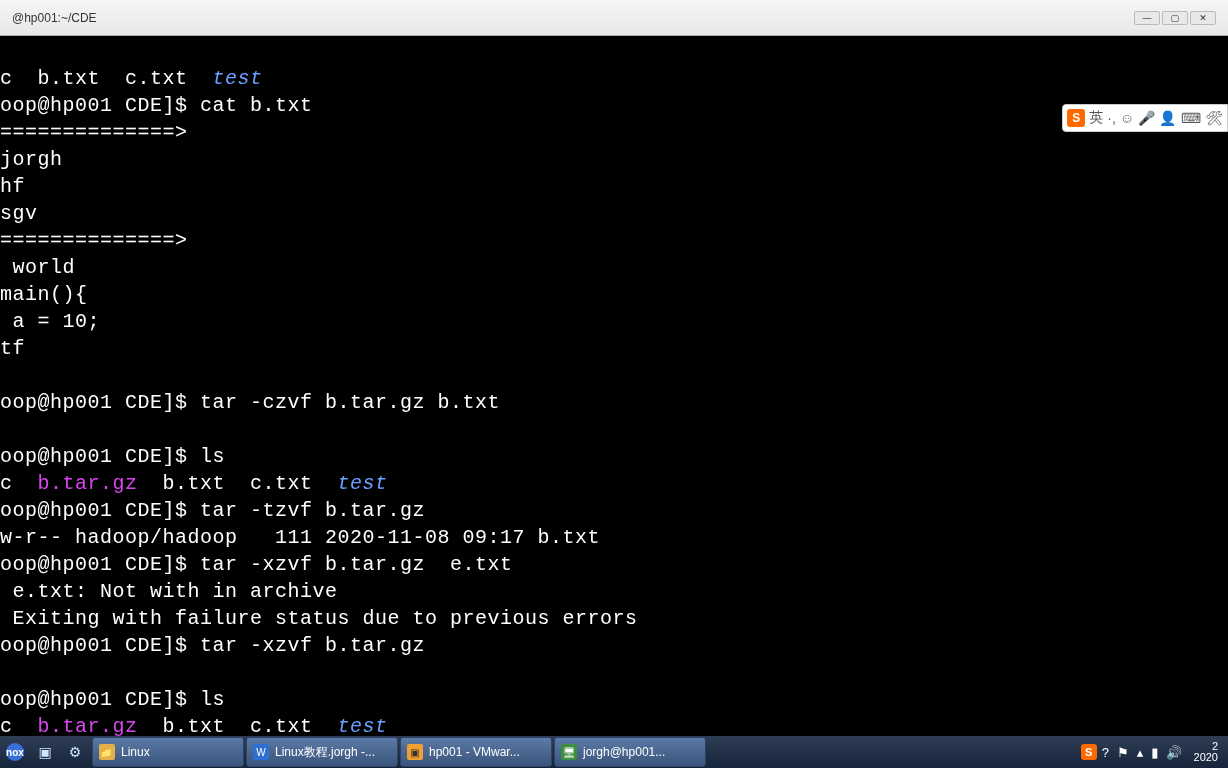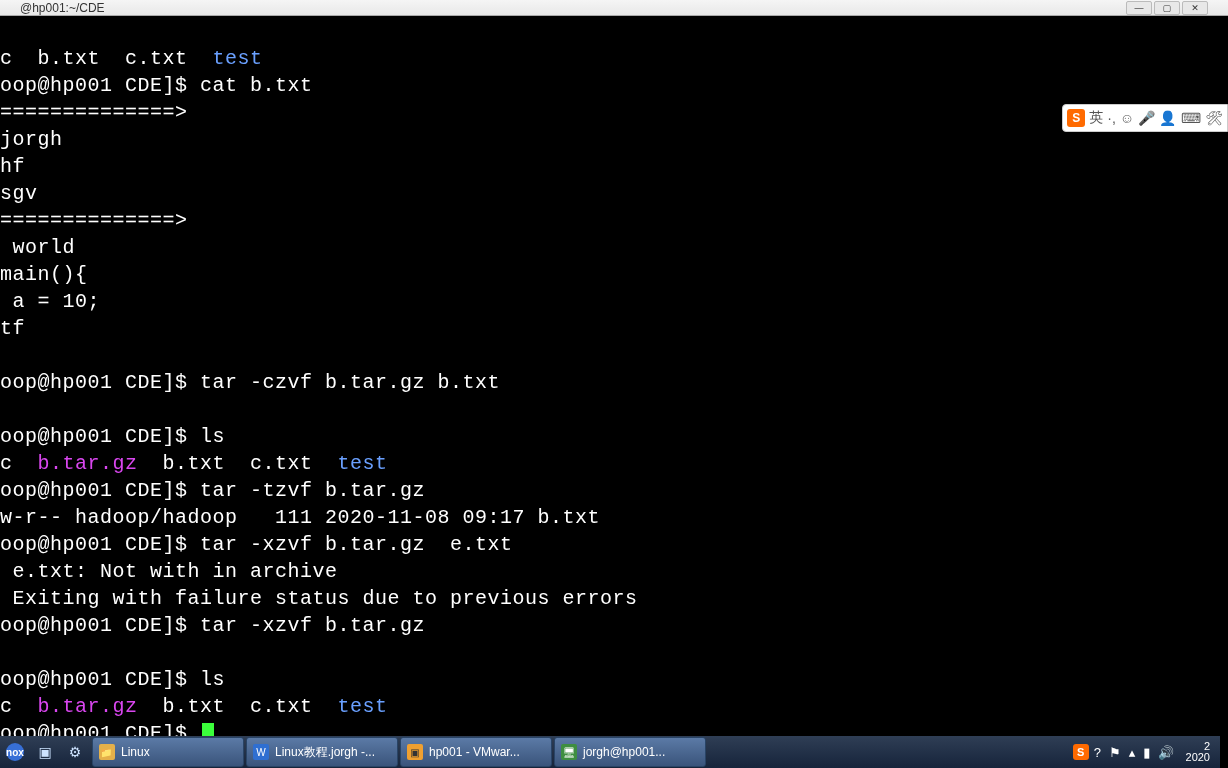--- a/index.html
+++ b/index.html
@@ -6,26 +6,26 @@
   body {
     width: 1228px;
     height: 768px;
     font-family: "Consolas", "Courier New", monospace;
     font-size: 20px;
     background: #000;
     position: relative;
     overflow: hidden;
   }
   .window-title-bar {
-    height: 16px;
+    height: 36px;
     background: linear-gradient(#f5f5f5,#e8e8e8);
     border-bottom: 1px solid #aaa;
     display: flex;
     align-items: center;
-    padding: 0 20px;
+    padding: 0 12px;
     font-family: "Segoe UI", Tahoma, sans-serif;
     font-size: 12px;
     color: #333;
     justify-content: space-between;
   }
   .win-ctrl { display: flex; gap: 2px; }
   .win-btn {
     width: 26px; height: 14px; background: #e8e8e8; border:1px solid #bbb; border-radius:2px;
     display:flex; align-items:center; justify-content:center; font-size:9px; color:#333;
   }
@@ -33,21 +33,21 @@
     width: 100%;
     height: 716px;
     background: #000;
     color: #fff;
     padding: 2px 0 2px 0;
     line-height: 1.35;
     letter-spacing: 0.5px;
     font-weight: 500;
     white-space: pre;
   }
-  .dir { color: #6aa0ff; }
+  .dir { color: #6aa0ff; font-style: italic; }
   .gz  { color: #d946ef; }
   .cursor {
     display: inline-block;
     width: 12px; height: 22px;
     background: #3bff3b;
     vertical-align: text-bottom;
     margin-left: 2px;
   }
   .ime-float {
     position: absolute;
@@ -65,21 +65,21 @@
     font-size: 13px;
     box-shadow: 0 1px 4px rgba(0,0,0,.25);
   }
   .ime-s {
     width: 18px; height: 18px; background:#ff6a00; color:#fff; border-radius:3px;
     display:flex; align-items:center; justify-content:center; font-weight:bold; font-size:12px;
   }
   .ime-ic { color:#555; font-size:14px; }
   .taskbar {
     position: absolute;
-    bottom: 0; left: 0; right: 8px;
+    bottom: 0; left: 0; right: 0;
     height: 32px;
     background: linear-gradient(#2f3e55,#16243b);
     display: flex;
     align-items: center;
     font-family: "Segoe UI", Tahoma, sans-serif;
     font-size: 12px;
     color: #fff;
   }
   .tb-pin, .tb-item, .tb-tray-ic {
     height: 30px;

